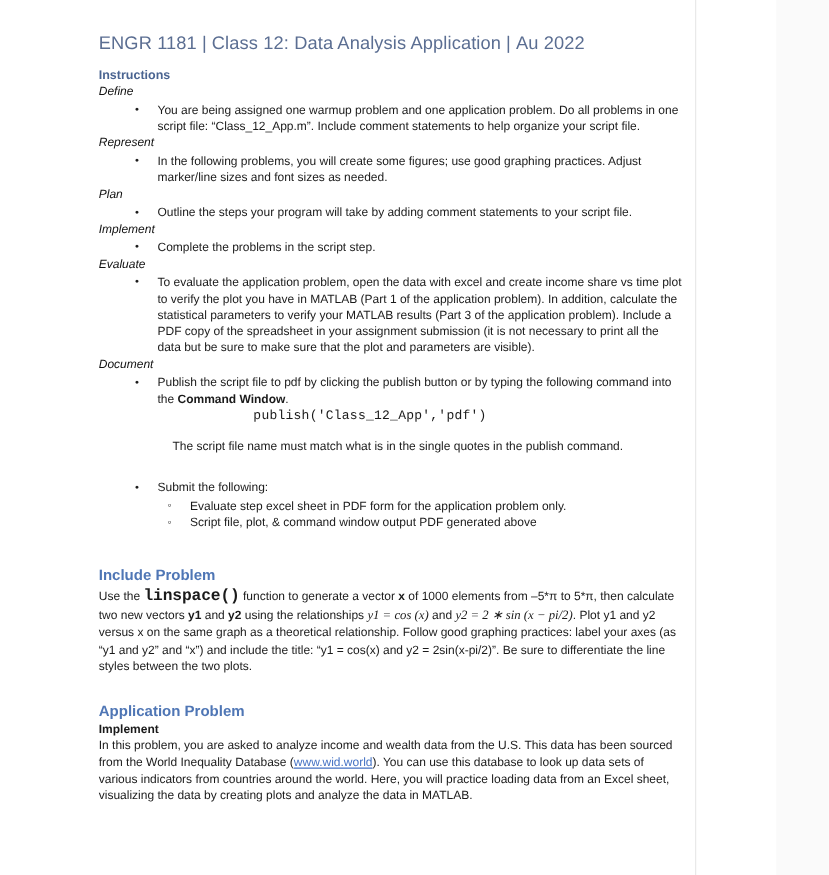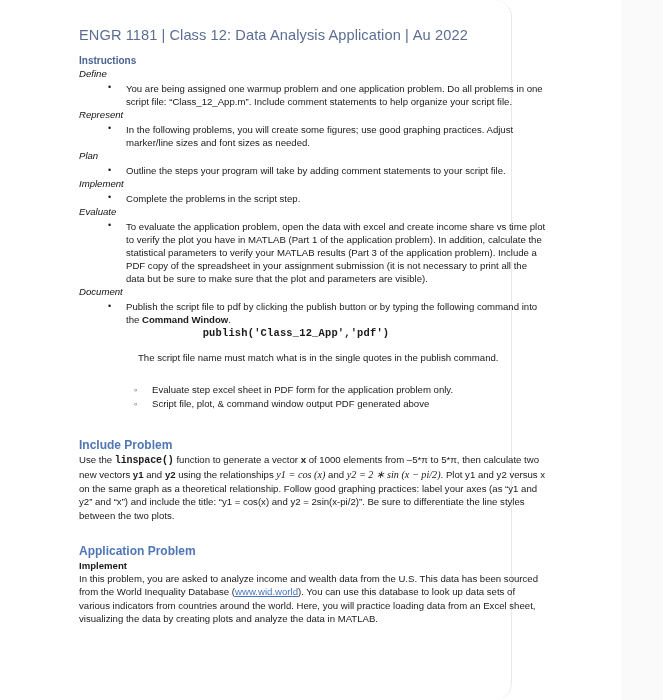--- a/index.html
+++ b/index.html
@@ -11,26 +11,25 @@
     width: 663px;
     height: 700px;
     overflow: hidden;
     font-family: "Liberation Sans", sans-serif;
     color: #1a1a1a;
     position: relative;
   }
   .page {
     position: absolute;
     left: 0; top: 0;
-    width: 512px;
+    width: 557px;
     height: 700px;
     background: #ffffff;
     border-right: 1px solid #e9e9e9;
     box-sizing: border-box;
-    border-radius: 17px;
   }
   .page-gutter {
     position: absolute;
     left: 621px; top: 0;
     width: 42px; height: 700px;
     background: #fafafa;
     box-sizing: border-box;
   }
   .content {
     position: absolute;
@@ -113,27 +112,27 @@
   p.body {
     font-size: 9.6px;
     line-height: 1.38;
     margin: 0;
     text-align: left;
   }
   .bold { font-weight: bold; }
   .mono {
     font-family: "Liberation Mono", monospace;
     font-weight: bold;
-    font-size: 10px;
+    font-size: 13px;
     letter-spacing: -0.1px;
   }
   .cmd-line {
     text-align: center;
     font-family: "Liberation Mono", monospace;
-    font-weight: bold;
+    font-weight: normal;
     font-size: 10.4px;
     letter-spacing: 0.2px;
     margin: 1px 0 1px 0;
     padding-right: 34px;
   }
   .note-line {
     font-size: 9.6px;
     line-height: 1.38;
     margin: 12px;
     padding-left: 47px;
@@ -190,20 +189,23 @@
 
     <p class="step-label">Document</p>
     <ul class="b1">
       <li><span>Publish the script file to pdf by clicking the publish button or by typing the following command into the </span><span class="bold">Command Window</span><span>.</span></li>
     </ul>
     <p class="cmd-line">publish('Class_12_App','pdf')</p>
     <p class="note-line">The script file name must match what is in the single quotes in the publish command.</p>
 
     <div class="gap-sm"></div>
 
+    <ul class="b1">
+      <li>Submit the following:</li>
+    </ul>
     <div style="padding-left:47px">
       <ul class="b2">
         <li>Evaluate step excel sheet in PDF form for the application problem only.</li>
         <li>Script file, plot, &amp; command window output PDF generated above</li>
       </ul>
     </div>
 
     <div class="gap-xl"></div>
 
     <h2 class="section warm-head">Include Problem</h2>

